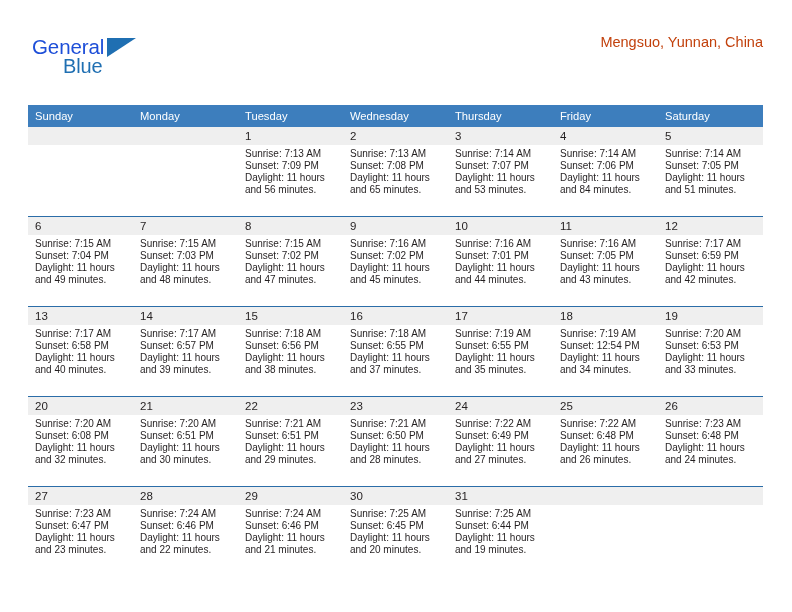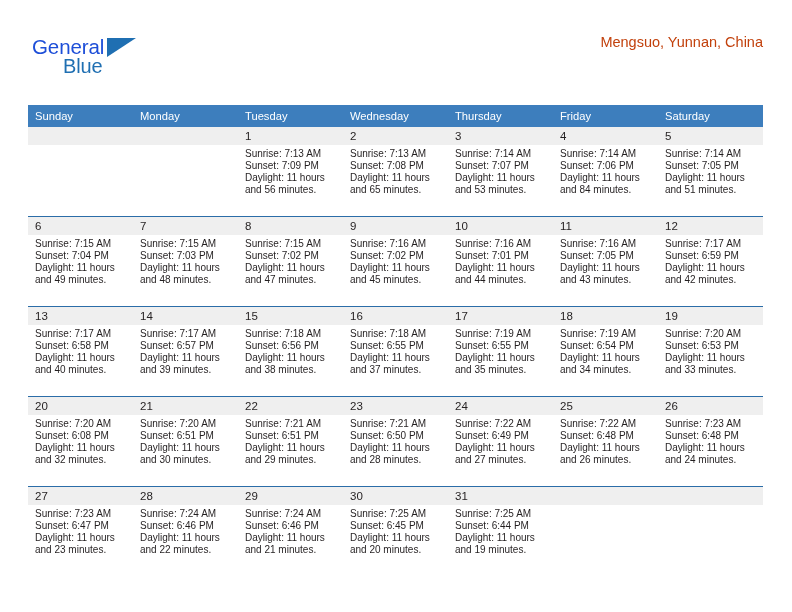--- a/index.html
+++ b/index.html
@@ -378,21 +378,21 @@
                 <div>Daylight: 11 hours</div>
                 <div>and 35 minutes.</div>
               </div>
             </div>
           </td>
           <td>
             <div class="cell-inner">
               <div class="daynum">18</div>
               <div class="info">
                 <div>Sunrise: 7:19 AM</div>
-                <div>Sunset: 6:54 PM</div>
+                <div>Sunset: 12:54 PM</div>
                 <div>Daylight: 11 hours</div>
                 <div>and 34 minutes.</div>
               </div>
             </div>
           </td>
           <td>
             <div class="cell-inner">
               <div class="daynum">19</div>
               <div class="info">
                 <div>Sunrise: 7:20 AM</div>

